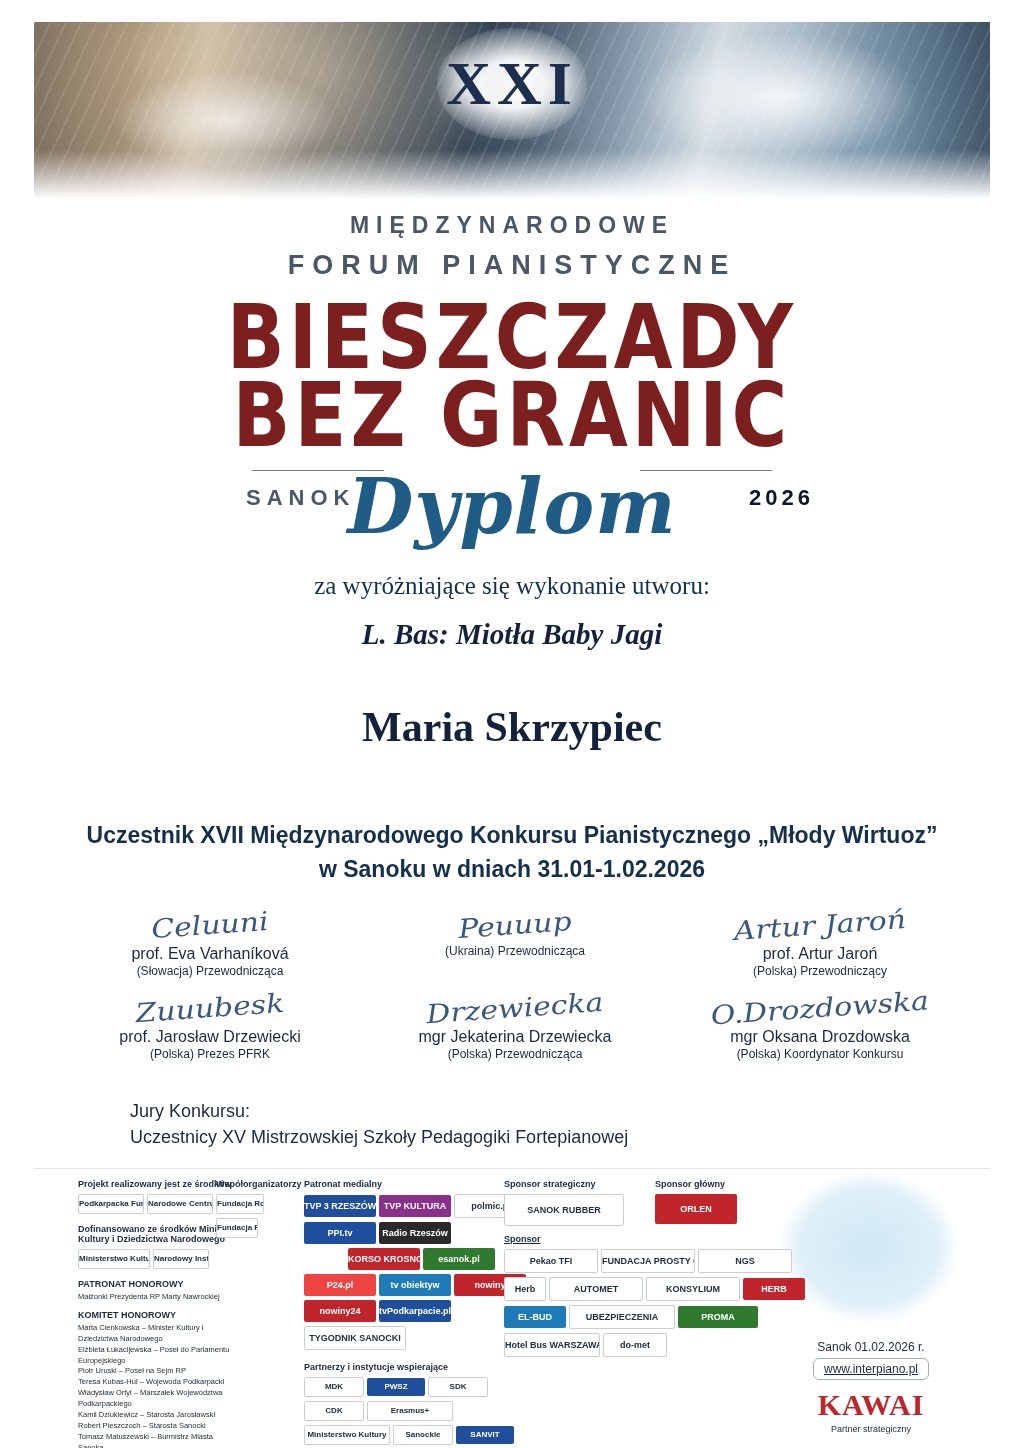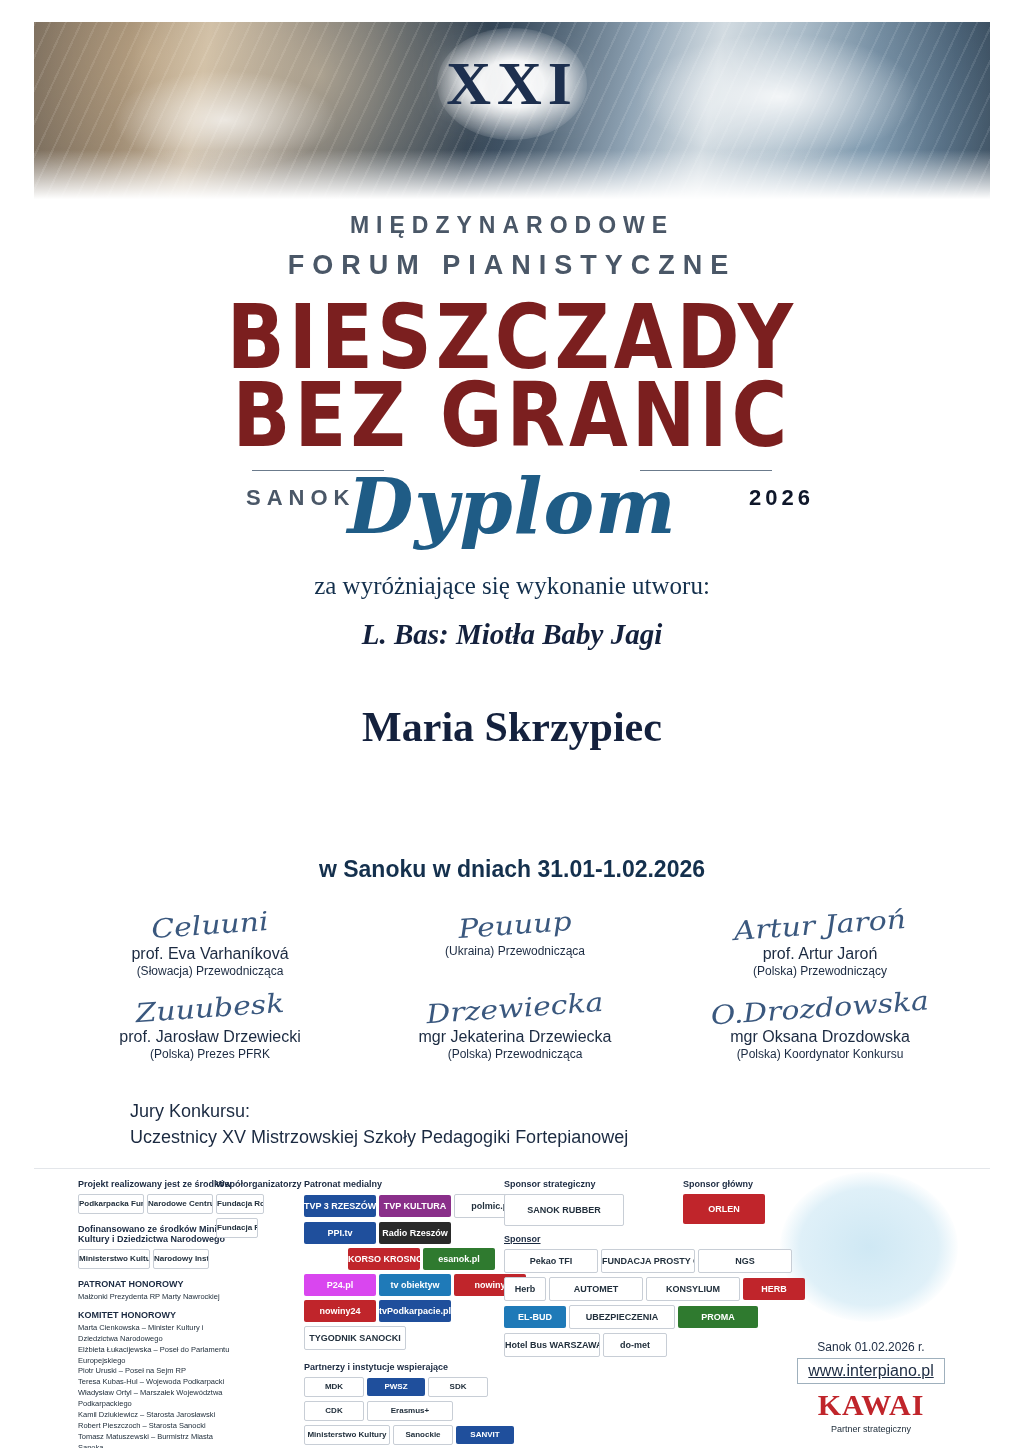--- a/index.html
+++ b/index.html
@@ -163,21 +163,21 @@
   .media-grid .logo{width:72px;}
   .sponsor-grid .logo{width:92px;}
   .partner-grid .logo{width:58px;}
 
   .right-info{
     position:absolute;right:58px;top:1340px;text-align:center;width:190px;
   }
   .right-info .place{font-size:12px;color:#1b2a41;}
   .right-info .www{
     display:inline-block;margin-top:4px;padding:3px 10px;
-    border:1px solid #9fb0bd;border-radius:0;font-size:16px;color:#1b2a41;background:#fff;
+    border:1px solid #9fb0bd;border-radius:6px;font-size:12px;color:#1b2a41;background:#fff;
   }
   .kawai{
     position:absolute;right:58px;top:1388px;width:190px;text-align:center;
   }
   .kawai .mark{
     font-family:"Liberation Serif", serif;
     font-weight:700;font-size:30px;color:#c0252b;letter-spacing:1px;
   }
   .kawai .sub{font-size:9px;color:#22303d;margin-top:2px;}
 </style>
@@ -198,20 +198,21 @@
 
   <div class="rule-left"></div>
   <div class="rule-right"></div>
   <div class="sanok">SANOK</div>
   <div class="year">2026</div>
 
   <div class="dyplom">Dyplom</div>
   <div class="subtitle">za wyróżniające się wykonanie utworu:</div>
   <div class="piece">L. Bas: Miotła Baby Jagi</div>
   <div class="laureate">Maria Skrzypiec</div>
+  <div class="desc1">Uczestnik XVII Międzynarodowego Konkursu Pianistycznego „Młody Wirtuoz”</div>
   <div class="desc2">w Sanoku w dniach 31.01-1.02.2026</div>
 
   <div class="sig-grid">
     <div class="sig-row">
       <div class="sig-cell">
         <div class="sig-mark">Celuuni</div>
         <div class="sig-name">prof. Eva Varhaníková</div>
         <div class="sig-role">(Słowacja) Przewodnicząca</div>
       </div>
       <div class="sig-cell">
@@ -289,21 +290,21 @@
     <div class="col" style="left:270px;top:10px;width:230px;">
       <div class="tiny-head">Patronat medialny</div>
       <div class="media-grid">
         <span class="logo" style="background:#1f4f9c;">TVP 3 RZESZÓW</span>
         <span class="logo" style="background:#8a2f8a;">TVP KULTURA</span>
         <span class="logo wh">polmic.pl</span>
         <span class="logo" style="background:#1f4f9c;">PPI.tv</span>
         <span class="logo" style="background:#2a2a2a;">Radio Rzeszów</span>
         <span class="logo" style="background:#c0252b;margin-left:44px;">KORSO KROSNO</span>
         <span class="logo" style="background:#2f7a2f;">esanok.pl</span>
-        <span class="logo" style="background:#d946ef;">P24.pl</span>
+        <span class="logo" style="background:#ef4444;">P24.pl</span>
         <span class="logo" style="background:#1f7ab8;">tv obiektyw</span>
         <span class="logo" style="background:#c0252b;">nowiny</span>
         <span class="logo" style="background:#c0252b;">nowiny24</span>
         <span class="logo" style="background:#1f4f9c;">tvPodkarpacie.pl</span>
         <span class="logo wh" style="width:100px;">TYGODNIK SANOCKI</span>
       </div>
 
       <div class="tiny-head" style="margin-top:10px;">Partnerzy i instytucje wspierające</div>
       <div class="partner-grid">
         <span class="logo sm wh">MDK</span>
@@ -316,21 +317,21 @@
         <span class="logo sm" style="background:#1f4f9c;">SANVIT</span>
         <span class="logo sm" style="background:#c0252b;">PWM</span>
         <span class="logo sm wh" style="width:92px;border-radius:10px;">PODKARPACKIE</span>
         <span class="logo sm wh" style="width:72px;">wspólkultura</span>
         <span class="logo sm wh" style="width:84px;">Instytut Słowacki w Warszawie</span>
         <span class="logo sm wh">ZKP</span>
       </div>
     </div>
 
     <div class="col" style="left:470px;top:10px;width:320px;">
-      <div style="display:flex;gap:56px;">
+      <div style="display:flex;gap:28px;">
         <div>
           <div class="tiny-head">Sponsor strategiczny</div>
           <span class="logo wh" style="width:118px;height:30px;line-height:30px;">SANOK RUBBER</span>
         </div>
         <div>
           <div class="tiny-head">Sponsor główny</div>
           <span class="logo" style="width:82px;height:30px;line-height:30px;background:#c0252b;">ORLEN</span>
         </div>
       </div>
 

